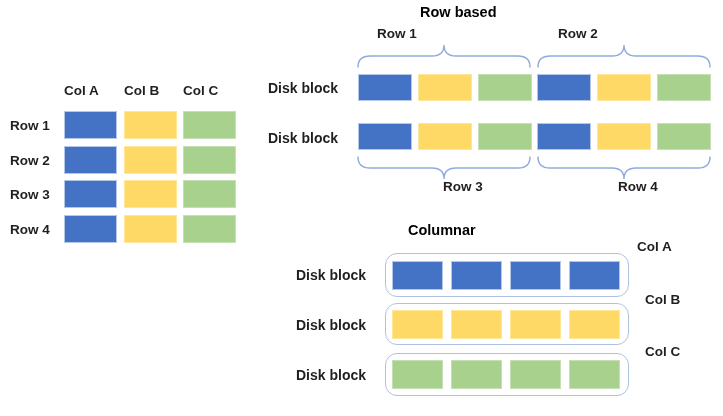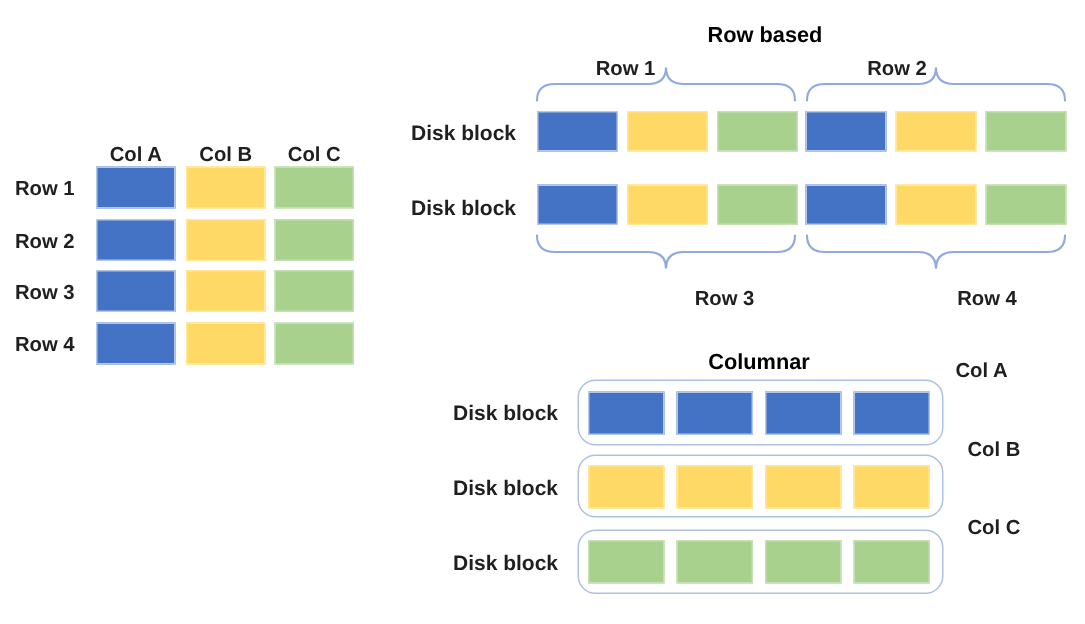--- a/index.html
+++ b/index.html
@@ -9,22 +9,22 @@
     --green:#A9D18E; --green_border:#C5E0B4;
     --brace:#8FAADC; --container_border:#AEC2E0;
     --text:#1f1f1f;
   }
   .canvas{
     position:relative;width:723px;height:416px;background:#fff;overflow:hidden;
     font-family:"Liberation Sans", sans-serif;color:var(--text);
   }
   .abs{position:absolute;font-weight:bold;}
   .lbl{font-size:13.5px;line-height:17px;color:var(--text);white-space:nowrap;}
-  .ctr{text-align:center;margin-top:12px;}
-  .rt{text-align:center;}
+  .ctr{text-align:left;}
+  .rt{text-align:left;}
   .title{font-size:14.5px;font-weight:bold;color:#000;}
   .cell{position:absolute;width:53px;height:28px;box-sizing:border-box;}
   .blk{position:absolute;width:54px;height:27px;box-sizing:border-box;}
   .cblk{width:51px;height:29px;box-sizing:border-box;flex:0 0 auto;}
   .b{background:var(--blue);border:1px solid var(--blue_border);}
   .y{background:var(--yellow);border:1px solid var(--yellow_border);}
   .g{background:var(--green);border:1px solid var(--green_border);}
   .container{
     position:absolute;width:244px;box-sizing:border-box;
     border:1px solid var(--container_border);border-radius:12px;
@@ -99,21 +99,21 @@
     </svg>
     <svg class="brace" style="left:537px;top:156px" width="174" height="24" viewBox="0 0 174 24">
       <path d="M1,1 Q1,12 13,12 L75,12 Q87,12 87,23 Q87,12 99,12 L161,12 Q173,12 173,1"></path>
     </svg>
 
     <div class="abs lbl ctr" style="left:443px;top:178px;width:80px">Row 3</div>
     <div class="abs lbl ctr" style="left:618px;top:178px;width:80px">Row 4</div>
   </div>
 
   <div>
-    <div class="abs title ctr" style="left:426px;top:222px;width:160px">Columnar</div>
+    <div class="abs title ctr" style="left:408px;top:222px;width:160px">Columnar</div>
 
     <div class="abs lbl" style="left:637px;top:238px">Col A</div>
     <div class="abs lbl rt" style="left:296px;top:267px;width:82px;font-size:14px">Disk block</div>
     <div class="container" style="left:385px;top:253px;height:44px">
       <div class="cblk b"></div>
       <div class="cblk b"></div>
       <div class="cblk b"></div>
       <div class="cblk b"></div>
     </div>
 

